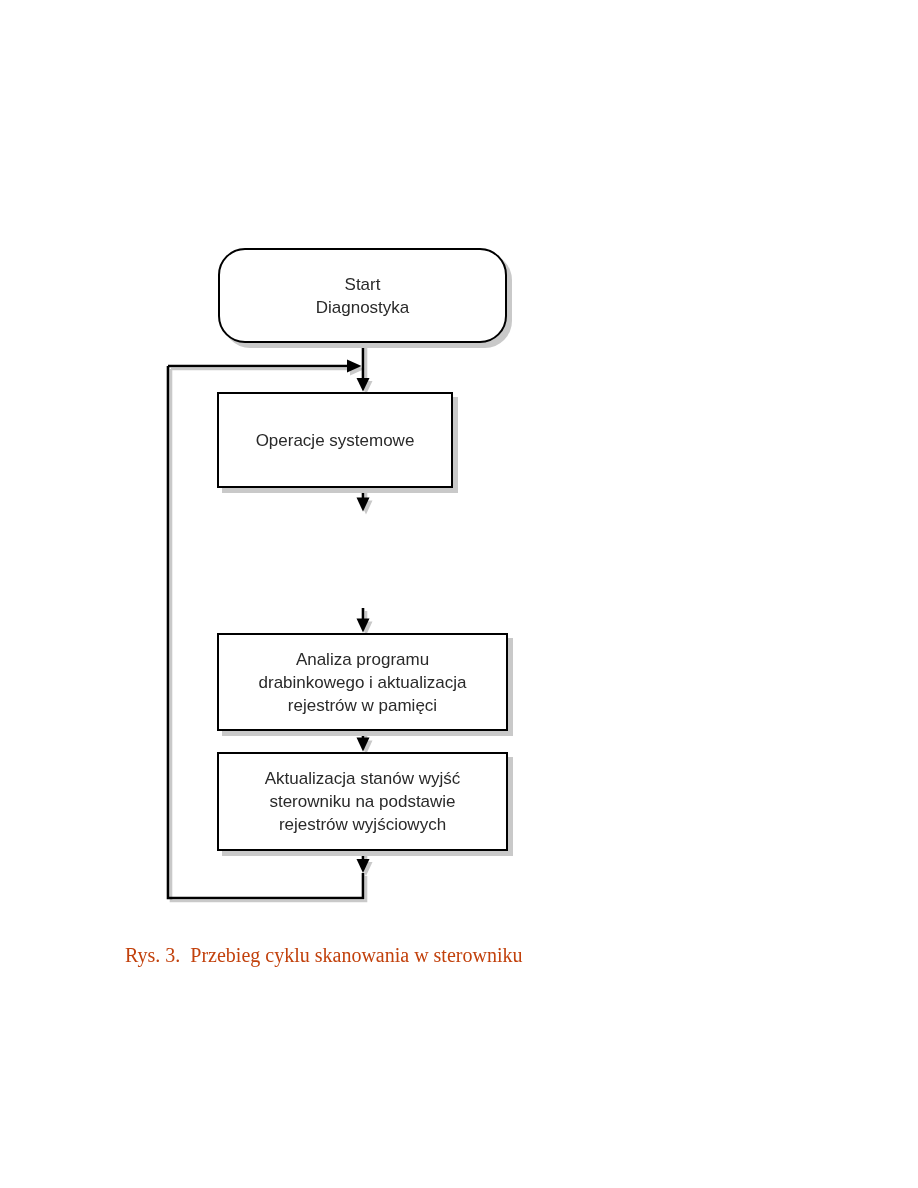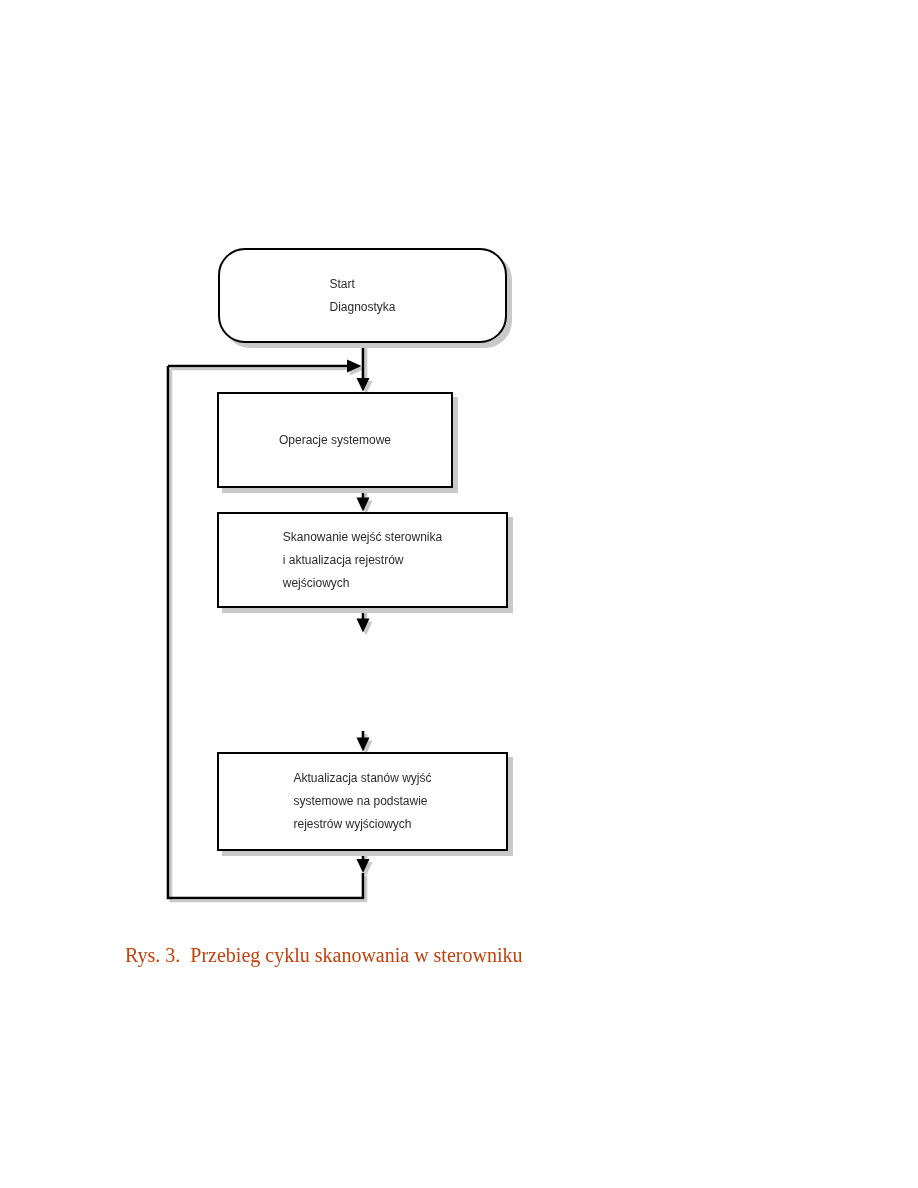--- a/index.html
+++ b/index.html
@@ -25,23 +25,23 @@
   }
   .node {
     position: absolute;
     box-sizing: border-box;
     background: #ffffff;
     border: 2.6px solid #000000;
     box-shadow: 5px 5px 0 #c9c9c9;
     display: flex;
     align-items: center;
     justify-content: center;
-    text-align: left;
+    text-align: center;
     color: #2a2a2a;
-    font-size: 12px;
+    font-size: 17px;
     line-height: 23px;
   }
   .node span {
     white-space: pre-line;
     display: block;
   }
   .node-terminator {
     left: 218px;
     top: 248px;
     width: 289px;
@@ -122,28 +122,28 @@
 
   <div class="node node-terminator">
     <span>Start
 Diagnostyka</span>
   </div>
 
   <div class="node node-p1">
     <span>Operacje systemowe</span>
   </div>
 
-  <div class="node node-p2">
-    <span>Skanowanie wejść sterownika
-i aktualizacja rejestrów
-wejściowych</span>
+
+  <div class="node node-p3">
+    <span>Analiza programu
+drabinkowego i aktualizacja
+rejestrów w pamięci</span>
   </div>
-
 
   <div class="node node-p4">
     <span>Aktualizacja stanów wyjść
-systemowe na podstawie
+sterowniku na podstawie
 rejestrów wyjściowych</span>
   </div>
 
   <div class="caption">Rys. 3.  Przebieg cyklu skanowania w sterowniku</div>
 
 </div>
 
 </body></html>

